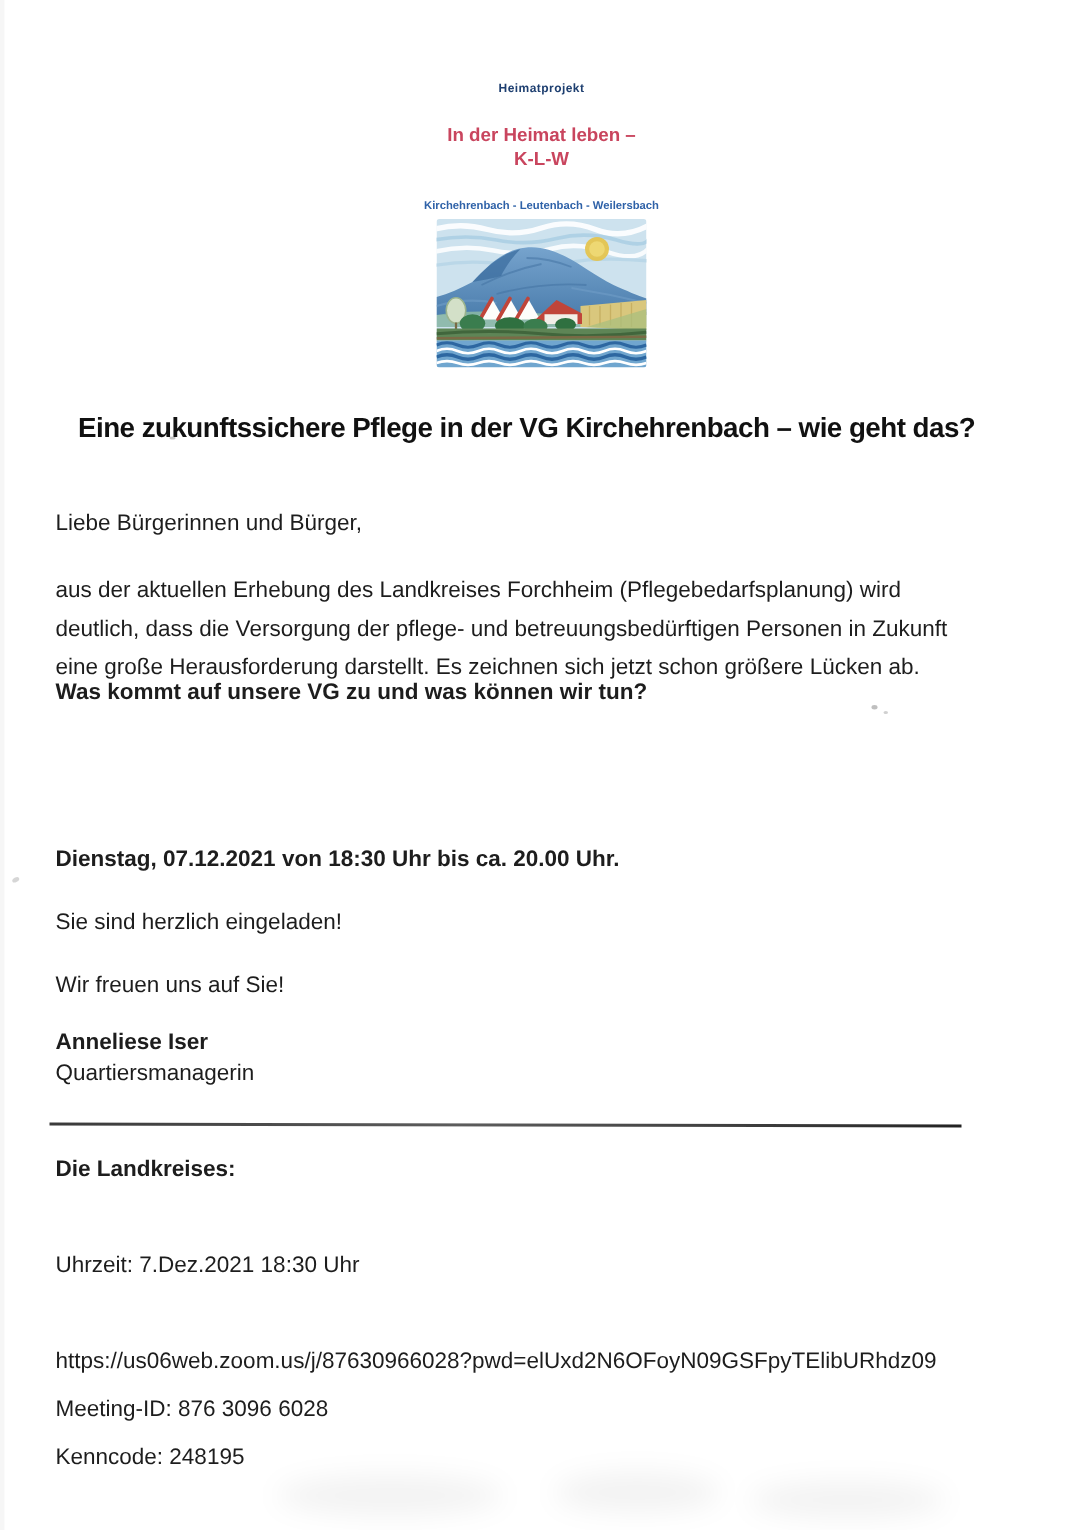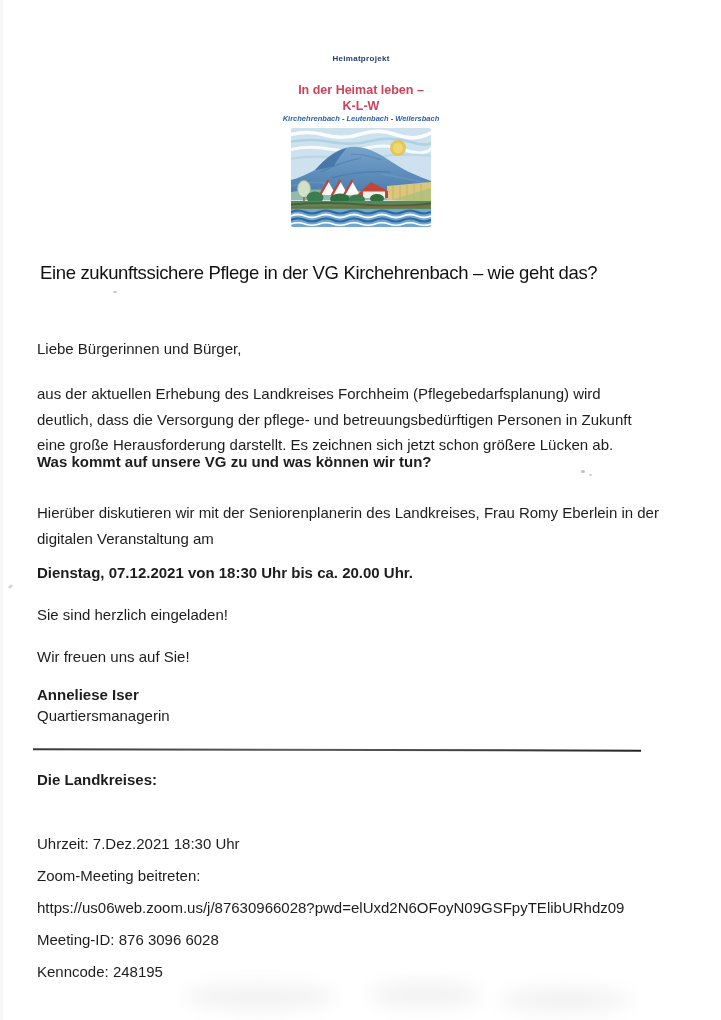--- a/index.html
+++ b/index.html
@@ -22,27 +22,27 @@
   .speck.a1{left:581px;top:470px;width:4px;height:3px;opacity:.55;}
   .speck.a2{left:589px;top:474px;width:3px;height:2px;opacity:.4;}
   .speck.a3{left:8px;top:585px;width:5px;height:3px;opacity:.35;transform:rotate(-30deg);}
   .speck.a4{left:113px;top:291px;width:4px;height:2px;opacity:.5;}
 
   
   .logo{position:absolute;left:280px;top:54px;width:162px;text-align:center;}
   .logo-project{font-size:8px;font-weight:bold;color:#1e3f70;letter-spacing:.3px;white-space:nowrap;}
   .logo-title{font-size:12.5px;font-weight:bold;color:#c9455e;line-height:15.5px;white-space:nowrap;margin-top:20px;}
   .logo-title.l2{margin-top:0;}
-  .logo-subtitle{font-size:7.5px;color:#2f62a8;white-space:nowrap;margin-top:0;font-weight:bold;font-style:italic;}
+  .logo-subtitle{font-size:7.5px;color:#2f62a8;white-space:nowrap;margin-top:18px;font-weight:bold;}
   .painting{display:block;margin:5px auto 0 auto;border-radius:2px;}
 
   
   .t{position:absolute;left:37px;width:622px;margin:0;font-size:15px;line-height:25.5px;color:#1d1d1d;}
   .bold{font-weight:bold;}
-  .doc-title{position:absolute;left:40px;top:262px;margin:0;font-size:18.5px;font-weight:normal;letter-spacing:-0.35px;white-space:nowrap;color:#111;}
+  .doc-title{position:absolute;left:40px;top:262px;margin:12px;font-size:18.5px;font-weight:bold;letter-spacing:-0.35px;white-space:nowrap;color:#111;}
   .salutation{top:336px;}
   .p1{top:381px;}
   .p2{top:449px;font-weight:bold;}
   .p3{top:500px;}
   .event{top:560px;}
   .invite{top:602px;}
   .closing{top:644px;}
   .sig-name{top:684px;line-height:21px;}
   .sig-role{top:705px;line-height:21px;}
   .divider{position:absolute;left:33px;top:749px;width:608px;height:2px;
@@ -122,32 +122,30 @@
       <path d="M0,92 Q7,89 14,92 T28,92 T42,92 T56,92 T70,92 T84,92 T98,92 T112,92 T126,92 T140,92" stroke="#2d67a1" stroke-width="2.2" fill="none"></path>
       <path d="M0,96 Q7,93.5 14,96 T28,96 T42,96 T56,96 T70,96 T84,96 T98,96 T112,96 T126,96 T140,96" stroke="#ffffff" stroke-width="1.7" fill="none"></path>
     </svg>
   </div>
 
   <h1 class="doc-title">Eine zukunftssichere Pflege in der VG Kirchehrenbach – wie geht das?</h1>
 
   <p class="t p1">aus der aktuellen Erhebung des Landkreises Forchheim (Pflegebedarfsplanung) wird deutlich, dass die Versorgung der pflege- und betreuungsbedürftigen Personen in Zukunft eine große Herausforderung darstellt. Es zeichnen sich jetzt schon größere Lücken ab.</p>
   <p class="t salutation">Liebe Bürgerinnen und Bürger,</p>
   <p class="t p2">Was kommt auf unsere VG zu und was können wir tun?</p>
-  <p class="t p3">Hierüber diskutieren wir mit der Seniorenplanerin des Landkreises, Frau Romy Eberlein in der digitalen Veranstaltung am</p>
   <p class="t event bold">Dienstag, 07.12.2021 von 18:30 Uhr bis ca. 20.00 Uhr.</p>
   <p class="t invite">Sie sind herzlich eingeladen!</p>
   <p class="t closing">Wir freuen uns auf Sie!</p>
   <p class="t sig-name bold">Anneliese Iser</p>
   <p class="t sig-role">Quartiersmanagerin</p>
 
   <div class="divider"></div>
 
   <p class="t access-heading bold">Die Landkreises:</p>
   <p class="t time">Uhrzeit: 7.Dez.2021 18:30 Uhr</p>
-  <p class="t join-label">Zoom-Meeting beitreten:</p>
   <p class="t url">https://us06web.zoom.us/j/87630966028?pwd=elUxd2N6OFoyN09GSFpyTElibURhdz09</p>
   <p class="t meeting-id">Meeting-ID: 876 3096 6028</p>
   <p class="t passcode">Kenncode: 248195</p>
 
   <div class="speck a1"></div>
   <div class="speck a2"></div>
   <div class="speck a3"></div>
   <div class="speck a4"></div>
   <div class="smudge s1"></div>
   <div class="smudge s2"></div>

